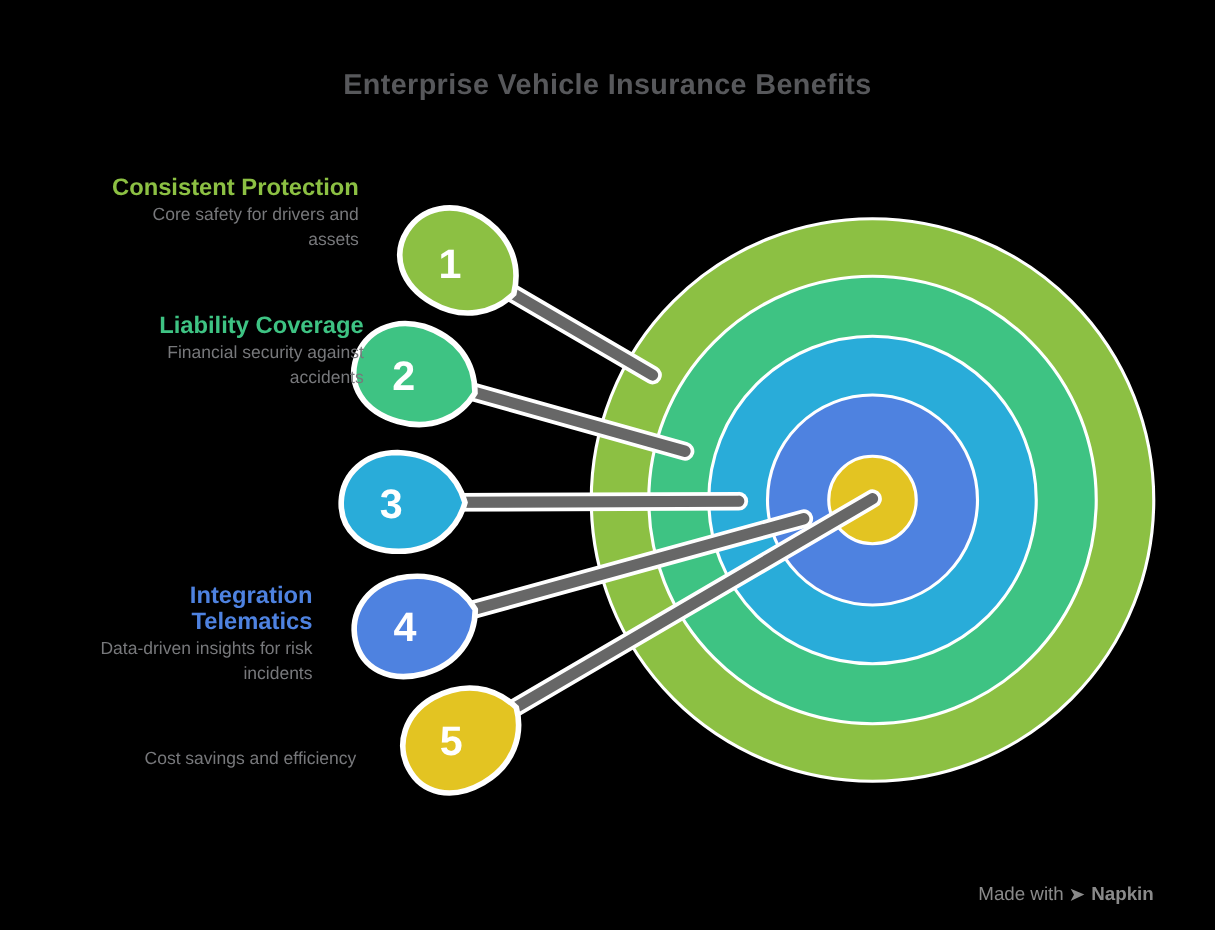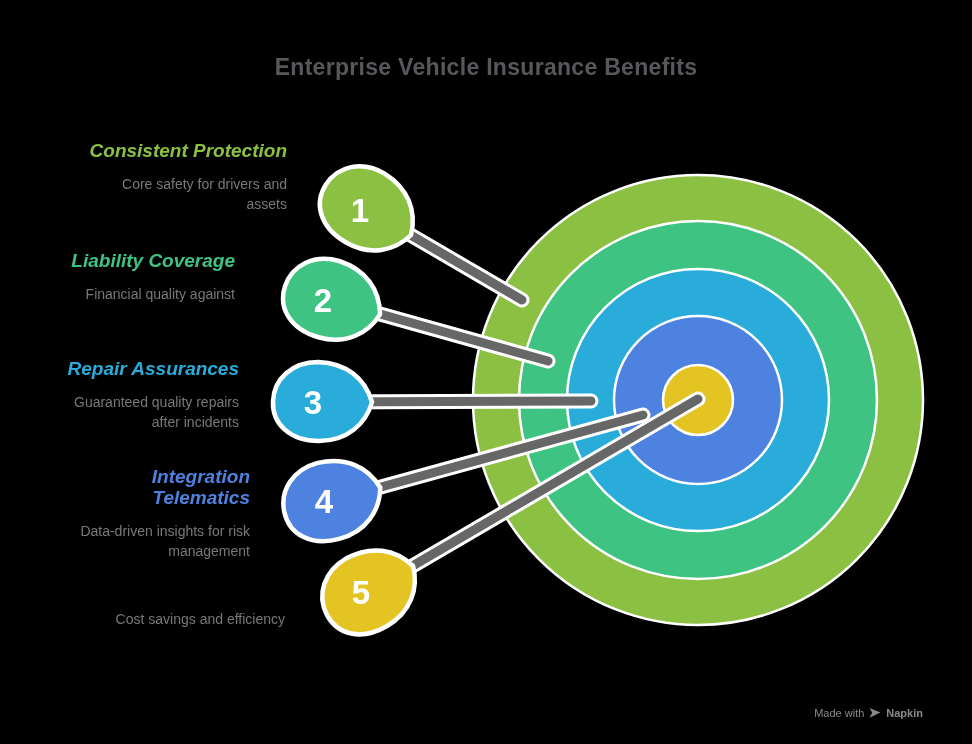--- a/index.html
+++ b/index.html
@@ -4,29 +4,29 @@
 <style>
   html,body{margin:0;padding:0;}
   body{background:#000;font-family:"Liberation Sans",sans-serif;}
   .stage{position:relative;width:959px;height:744px;background:#000;overflow:hidden;}
   .diagram-svg{position:absolute;inset:0;}
   .main-title{
     position:absolute;top:54px;left:0;width:972px;text-align:center;
     font-size:23px;font-weight:bold;letter-spacing:.3px;color:#57585B;
   }
   .label-block{position:absolute;text-align:right;}
-  .label-title{font-size:19px;font-weight:bold;line-height:21px;font-style:italic;}
-  .label-desc{margin-top:13px;font-size:14px;line-height:20px;color:#77787B;}
+  .label-title{font-size:19px;font-weight:bold;line-height:21px;}
+  .label-desc{font-size:14px;line-height:20px;color:#77787B;}
   .label-title span,.label-desc span{display:block;}
   .marker-number{
     font-family:"Liberation Sans",sans-serif;font-size:33px;font-weight:bold;fill:#fff;
   }
   .watermark{
     position:absolute;top:707px;right:36px;display:flex;align-items:center;gap:5px;
-    font-size:11px;color:#8A8A8A;text-decoration:none;
+    font-size:15px;color:#8A8A8A;text-decoration:none;
   }
   .watermark .brand{font-weight:bold;color:#8A8A8A;}
   .napkin-icon{display:inline-block;}
 </style>
 </head>
 <body>
 
 <div class="stage">
 
   <div class="main-title">Enterprise Vehicle Insurance Benefits</div>
@@ -85,49 +85,40 @@
     <div class="label-title" style="color: rgb(140, 192, 67);">
       <span>Consistent Protection</span>
       <span></span>
     </div>
     <div class="label-desc">
       <span>Core safety for drivers and</span>
       <span>assets</span>
     </div>
   </div>
 
-  <div class="label-block" style="top:250px;right:724px;">
+  <div class="label-block" style="top:250px;right:668px;">
     <div class="label-title" style="color: rgb(62, 195, 131);">
       <span>Liability Coverage</span>
       <span></span>
     </div>
     <div class="label-desc">
-      <span>Financial quality against</span>
+      <span>Financial security against</span>
+      <span>accidents</span>
     </div>
   </div>
 
-  <div class="label-block" style="top:358px;right:720px;">
-    <div class="label-title" style="color: rgb(41, 172, 217);">
-      <span>Repair Assurances</span>
-      <span></span>
-    </div>
-    <div class="label-desc">
-      <span>Guaranteed quality repairs</span>
-      <span>after incidents</span>
-    </div>
-  </div>
 
   <div class="label-block" style="top:466px;right:709px;">
     <div class="label-title" style="color: rgb(78, 130, 224);">
       <span>Integration</span>
       <span>Telematics</span>
     </div>
     <div class="label-desc">
       <span>Data-driven insights for risk</span>
-      <span>management</span>
+      <span>incidents</span>
     </div>
   </div>
 
   <div class="label-block" style="top:596px;right:674px;">
     <div class="label-desc">
       <span>Cost savings and efficiency</span>
     </div>
   </div>
 
   <div class="watermark">

